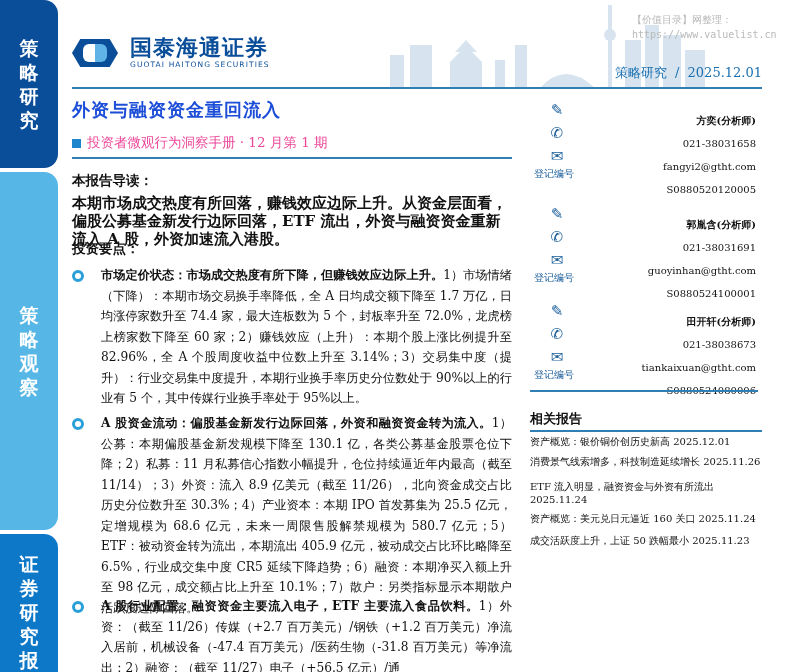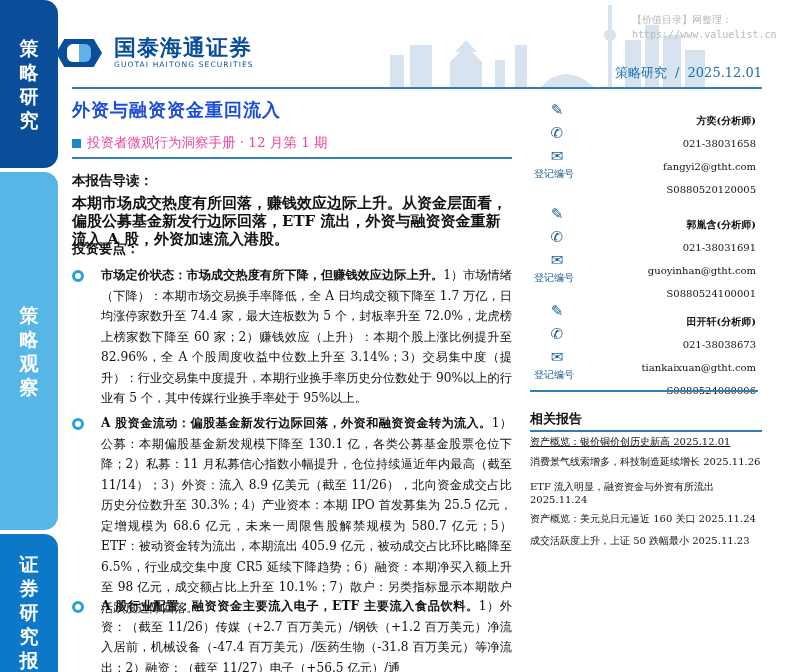--- a/index.html
+++ b/index.html
@@ -17,21 +17,21 @@
   }
   .side-tab span {
     color: #ffffff; font-size: 19px; line-height: 24px; font-weight: bold;
     font-family: "DejaVu Serif", serif;
   }
   #tab1 { top: 0; height: 168px; background: #0a4e9a; justify-content: center; padding-top: 0; }
   #tab2 { top: 172px; height: 358px; background: #56b7e6; justify-content: center; }
   #tab3 { top: 534px; height: 150px; background: #0d78c8; justify-content: flex-start; padding-top: 18px; }
 
   
-  .logo { position: absolute; left: 56px; top: 36px; display: flex; align-items: center; justify-content: flex-end; }
+  .logo { position: absolute; left: 72px; top: 36px; display: flex; align-items: center; justify-content: flex-end; }
   .logo-mark { width: 46px; height: 28px; position: relative; margin-right: 12px; }
   .logo-mark .outer {
     position: absolute; inset: 0; background: #0a4e9a;
     clip-path: polygon(18% 0,82% 0,100% 50%,82% 100%,18% 100%,0 50%);
     border-radius: 8px;
   }
   .logo-mark .inner-l { position: absolute; left: 11px; top: 5px; width: 12px; height: 18px; background: #ffffff; border-radius: 6px 0 0 6px; }
   .logo-mark .inner-r { position: absolute; left: 23px; top: 5px; width: 12px; height: 18px; background: #5fb3e6; border-radius: 0 6px 6px 0; }
   .logo-text .cn { color: #0a4e9a; font-family: "DejaVu Sans", sans-serif; font-weight: bold; font-size: 22px; letter-spacing: 1px; line-height: 24px; }
   .logo-text .en { color: #0a4e9a; font-family: "DejaVu Sans", sans-serif; font-size: 7.5px; letter-spacing: 1.1px; line-height: 10px; }
@@ -94,21 +94,21 @@
   .analyst .vals .name { font-weight: bold; }
   #a1 { top: 98px; height: 90px; }
   #a2 { top: 202px; height: 90px; }
   #a3 { top: 299px; height: 90px; }
   .rule-right { position: absolute; left: 530px; top: 390px; width: 228px; height: 2px; background: #2f7fb5; }
 
   .related-h { position: absolute; left: 530px; top: 410px; font-size: 13px; font-weight: bold; }
   .rule-related { position: absolute; left: 530px; top: 430px; width: 232px; height: 2px; background: #2f7fb5; }
   .related { position: absolute; left: 530px; top: 433px; width: 232px; }
   .related div { font-size: 10px; line-height: 13px; padding: 0; }
-  .related .r1 { margin-top: 2px; height: 14px; text-decoration: underline; }
+  .related .r1 { margin-top: 2px; height: 14px; }
   .related .r2 { margin-top: 6px; }
   .related .r3 { margin-top: 12px; }
   .related .r4 { margin-top: 6px; }
   .related .r5 { margin-top: 9px; }
 </style>
 </head>
 <body>
 
 <div class="side-tab" id="tab1">
   <span>策</span>

